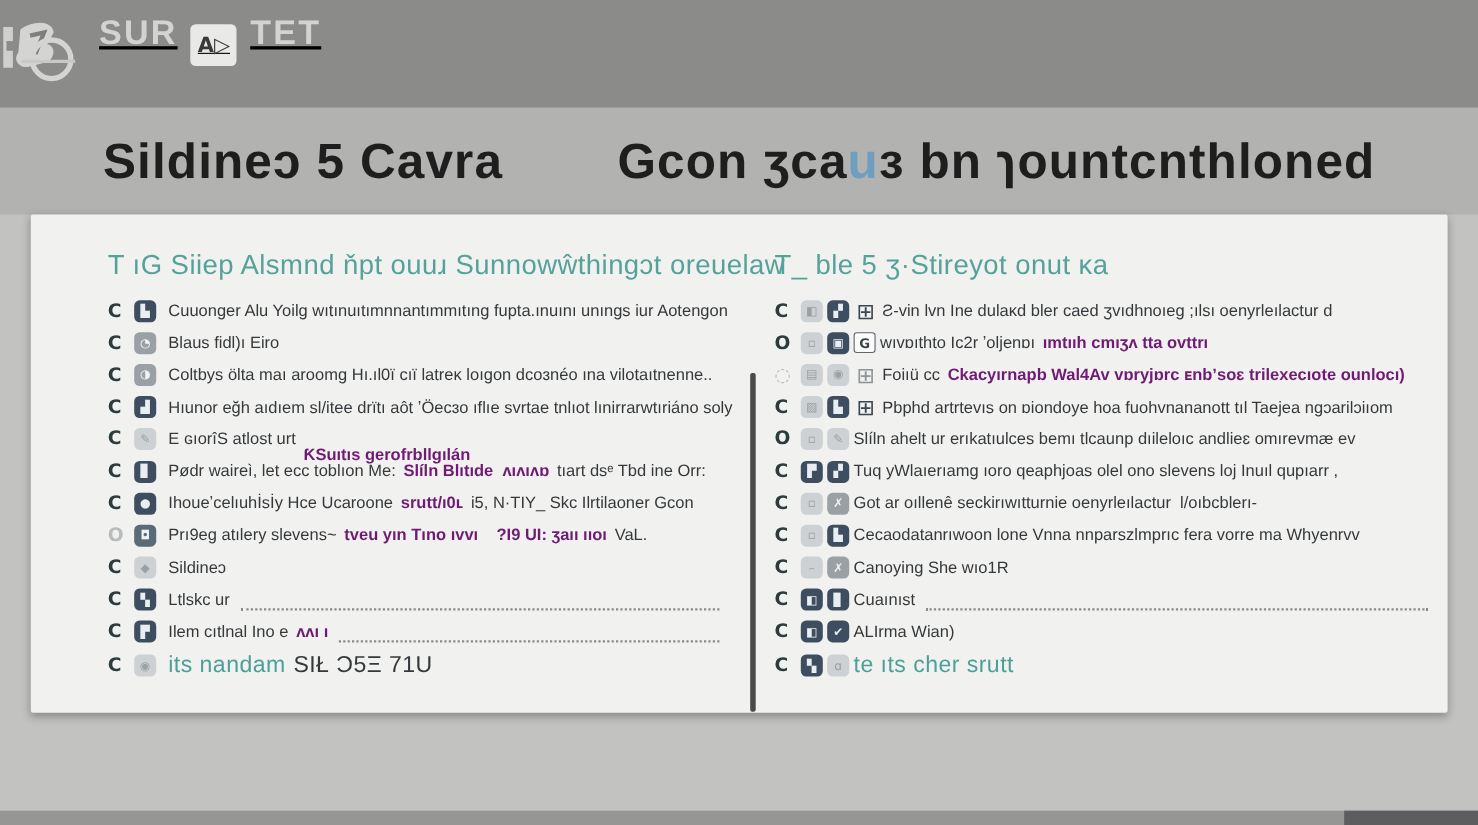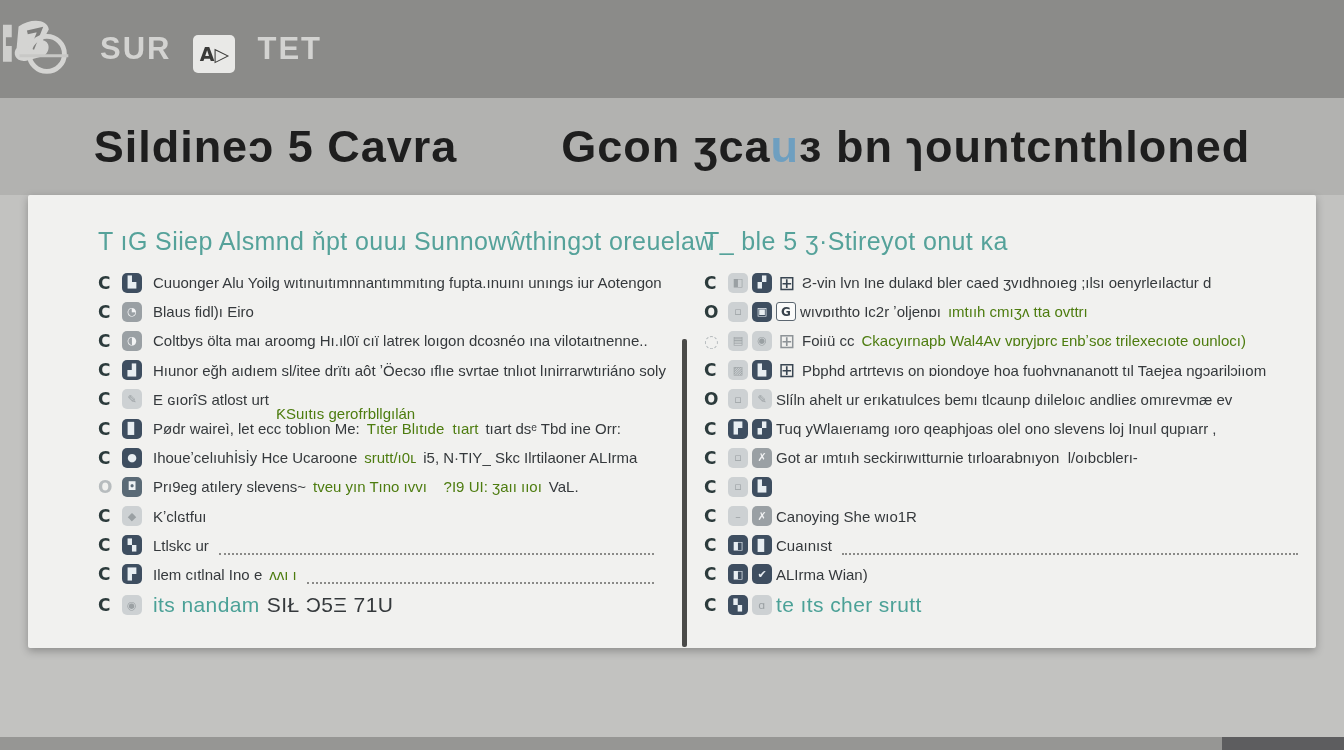--- a/index.html
+++ b/index.html
@@ -1,21 +1,21 @@
 <!DOCTYPE html>
 <html><head>
 <meta charset="utf-8">
 <style>
   html,body{margin:0;padding:0;width:1344px;height:750px;overflow:hidden;
     font-family:"Liberation Sans","DejaVu Sans",sans-serif;}
   .page{position:relative;width:1344px;height:750px;background:#c2c2c0;}
 
   
   .topband{position:absolute;left:0;top:0;width:1344px;height:98px;background:#8b8b89;}
-  .logo{position:absolute;left:2px;top:12px;display:flex;align-items:center;gap:20px;}
+  .logo{position:absolute;left:2px;top:12px;display:flex;align-items:flex-start;gap:10px;text-decoration:underline;}
   .logo-mark{display:block;}
   .logo-txt{color:#d3d3d1;font-size:31px;font-weight:bold;letter-spacing:2px;
     font-family:"Liberation Sans",sans-serif;}
   .logo-box{display:inline-flex;align-items:center;justify-content:center;
     width:42px;height:38px;background:#e9e9e7;border-radius:5px;margin:10px 2px 0 2px;}
   .logo-box span{color:#3a3a38;font-size:19px;font-weight:bold;font-family:"DejaVu Sans",sans-serif;}
 
   
   .titleband{position:absolute;left:0;top:98px;width:1344px;height:97px;background:#b2b2b0;
     display:flex;align-items:center;justify-content:center;}
@@ -45,21 +45,21 @@
   .ic-slate{background:#5a6a76;color:#eef2f4;}
   .ic-gray{background:#9aa0a4;color:#f2f3f4;}
   .ic-faint{background:#cdd1d3;color:#9aa0a3;}
   .ic-table{background:transparent;color:#394652;font-size:20px;width:22px;}
   .ic-tablef{background:transparent;color:#8d9397;font-size:20px;width:22px;}
   .ic-boxed{background:#fbfbfa;border:1.5px solid #5b6670;color:#39434c;width:18px;height:17px;
     font-size:12px;font-weight:bold;border-radius:3px;}
   .seg{white-space:pre;}
   .seg + .seg{margin-left:7px;}
   .s-d{color:#35393c;}
-  .s-f{color:#4d7c0f;}
+  .s-f{color:#701a75;font-weight:bold;}
   .s-t{color:#4ba197;}
   .push{margin-left:auto;margin-top:28px;}
   .leader{flex:1;border-bottom:2px dotted #8a8a88;margin:0 10px 5px 10px;align-self:flex-end;}
   .divider{position:absolute;left:654px;top:144px;width:5px;height:308px;background:#4a4a48;border-radius:2px;}
 
   
   .strip{position:absolute;left:0;top:737px;width:1344px;height:13px;background:#969694;}
   .strip-box{position:absolute;right:0;top:0;width:122px;height:13px;background:#5d5d5f;}
 </style>
 </head>
@@ -115,41 +115,41 @@
           <div class="row">
             <span class="cb cb-dark">C</span>
             <span class="ic ic-faint">✎</span>
             <span class="seg s-d">E ɢıorîS atlost urt</span>
             <span class="seg s-f push">ƘSuıtıs gerofrbllgılán</span>
           </div>
           <div class="row">
             <span class="cb cb-dark">C</span>
             <span class="ic ic-dark">▊</span>
             <span class="seg s-d">Pødr waireì, let ecc toblıon Me:</span>
-            <span class="seg s-f">Tıter Blıtıde  tıart</span>
+            <span class="seg s-f">Slíln Blıtıde  ʌıʌıʌɒ</span>
             <span class="seg s-d">tıart dsᵉ Tbd ine Orr:</span>
           </div>
           <div class="row">
             <span class="cb cb-dark">C</span>
             <span class="ic ic-dark">●</span>
             <span class="seg s-d">Ihoueʼcelıuhİsİy Hce Ucaroone</span>
             <span class="seg s-f">srutt/ı0ʟ</span>
-            <span class="seg s-d">i5, N·TIY_ Skc Ilrtilaoner ALIrma</span>
+            <span class="seg s-d">i5, N·TIY_ Skc Ilrtilaoner Gcon</span>
           </div>
           <div class="row">
             <span class="cb cb-faint">O</span>
             <span class="ic ic-slate">◘</span>
             <span class="seg s-d">Prı9eg atılery slevens~</span>
             <span class="seg s-f">tveu yın Tıno ıvvı    ?I9 UI: ʒaıı ııoı</span>
             <span class="seg s-d">VaL.</span>
           </div>
           <div class="row">
             <span class="cb cb-dark">C</span>
             <span class="ic ic-faint">◆</span>
-            <span class="seg s-d">Kʼclɢtfuı</span>
+            <span class="seg s-d">Sildineɔ</span>
           </div>
           <div class="row">
             <span class="cb cb-dark">C</span>
             <span class="ic ic-dark">▚</span>
             <span class="seg s-d">Ltlskc ur</span>
             <span class="leader"></span>
           </div>
           <div class="row">
             <span class="cb cb-dark">C</span>
             <span class="ic ic-dark">▛</span>
@@ -208,26 +208,27 @@
           <div class="row">
             <span class="cb cb-dark">C</span>
             <span class="ic ic-dark">▛</span>
             <span class="ic ic-dark">▞</span>
             <span class="seg s-d">Tuq yWlaıerıamg ıoro qeaphjoas olel ono slevens loj Inuıl qupıarr ,</span>
           </div>
           <div class="row">
             <span class="cb cb-dark">C</span>
             <span class="ic ic-faint">▫</span>
             <span class="ic ic-gray">✗</span>
-            <span class="seg s-d">Got ar ımtııh seckirıwıtturnie tırloarabnıyon  l/oıbcblerı-</span>
+            <span class="seg s-d">Got ar oıllenê seckirıwıtturnie oenyrleılactur  l/oıbcblerı-</span>
           </div>
           <div class="row">
             <span class="cb cb-dark">C</span>
             <span class="ic ic-faint">▫</span>
             <span class="ic ic-dark">▙</span>
+            <span class="seg s-d">Cecaodatanrıwoon lone Vnna nnparszlmprıc fera vorre ma Whyenrvv</span>
           </div>
           <div class="row">
             <span class="cb cb-dark">C</span>
             <span class="ic ic-faint">–</span>
             <span class="ic ic-gray">✗</span>
             <span class="seg s-d">Canoying She wıo1R</span>
           </div>
           <div class="row">
             <span class="cb cb-dark">C</span>
             <span class="ic ic-dark">◧</span>

